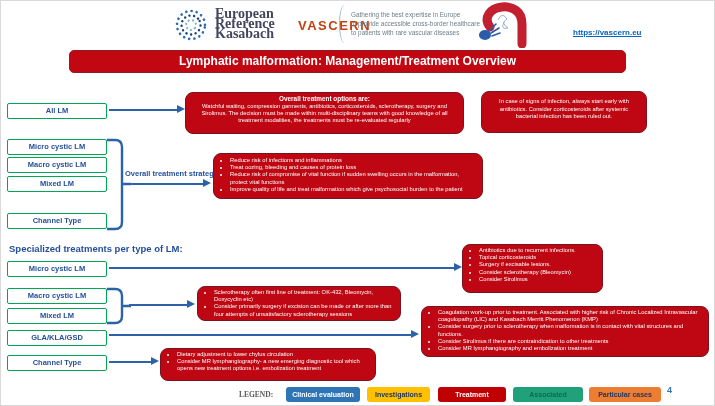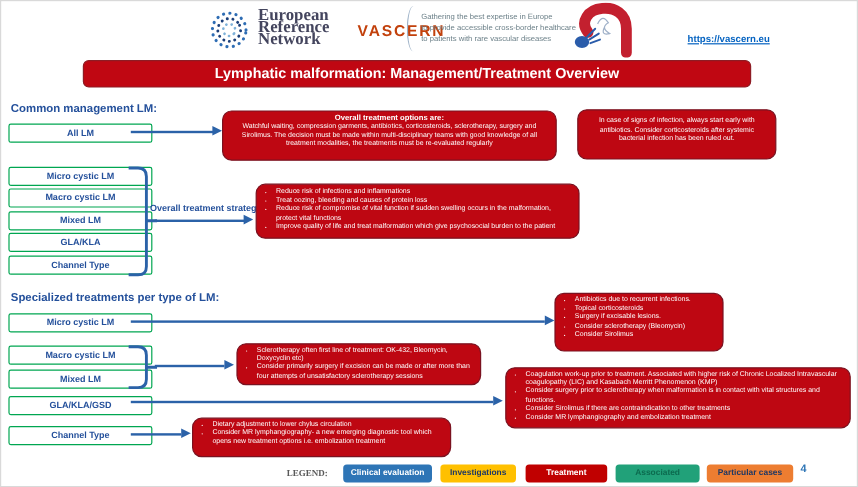--- a/index.html
+++ b/index.html
@@ -17,21 +17,21 @@
   .site-link{font-size:8px;font-weight:bold;color:#0563C1;text-decoration:underline;}
   
   .title-bar{
     left:68px;top:49px;width:557px;height:23px;background:#C00712;border:1.5px solid #8E1C24;
     border-radius:5px;color:#fff;font-size:12px;font-weight:bold;text-align:center;line-height:21px;
     box-sizing:border-box;
   }
   .section-heading{font-size:9.5px;font-weight:bold;color:#24509B;white-space:nowrap;}
   
   .gbox{
-    width:120px;height:16px;background:#fff;border:1.7px solid #00A651;border-radius:2px;
+    width:100px;height:16px;background:#fff;border:1.7px solid #00A651;border-radius:2px;
     color:#24509B;font-weight:bold;font-size:7.5px;text-align:center;line-height:13px;box-sizing:border-box;
   }
   
   .rbox{
     background:#BE0712;border:1.6px solid #7A1220;border-radius:8px;color:#fff;box-sizing:border-box;
   }
   .rbox .rtitle{font-size:6.4px;font-weight:bold;text-align:center;margin:2px 4px 1px 4px;}
   .rbox .rbody{font-size:5.8px;line-height:7px;text-align:center;margin:0 8px;}
   .rbox ul{margin:3px 4px 2px 2px;padding-left:14px;list-style:disc;}
   .rbox li{font-size:5.8px;line-height:7.2px;}
@@ -52,58 +52,56 @@
   <svg class="abs" style="left:172px;top:6px" width="36" height="36" viewBox="0 0 36 36">
     <g fill="none" stroke-linecap="round">
       <circle cx="18" cy="18" r="14" stroke="#2E6DB4" stroke-width="2.6" stroke-dasharray="0.1 5.2" transform="rotate(10 18 18)"></circle>
       <circle cx="18" cy="18" r="9.5" stroke="#1B3F7A" stroke-width="2.4" stroke-dasharray="0.1 4.6" transform="rotate(-25 18 18)"></circle>
       <circle cx="18" cy="18" r="5" stroke="#7FB2D9" stroke-width="2.2" stroke-dasharray="0.1 4.2" transform="rotate(40 18 18)"></circle>
     </g>
   </svg>
   <div class="abs ern-text" style="left:214px;top:8px">
     <div>European</div>
     <div>Reference</div>
-    <div>Network</div>
+    <div>Kasabach</div>
   </div>
   <div class="abs brand" style="left:297px;top:17px">VASCERN</div>
   <div class="abs paren" style="left:338px;top:4px"></div>
   <div class="abs tagline" style="left:350px;top:9px">
     <div>Gathering the best expertise in Europe</div>
     <div>to provide accessible cross-border healthcare</div>
     <div>to patients with rare vascular diseases</div>
   </div>
   <svg class="abs" style="left:464px;top:1px" width="76" height="46" viewBox="0 0 76 46">
     <path d="M57 42 L57 22 C57 9 47 4 37 5 C25 6 18 16 25 25" fill="none" stroke="#C3202F" stroke-width="9" stroke-linecap="round"></path>
     <path d="M33 18 q4 -9 9 -1 q-7 4 1 9 q-8 2 -4 -6" fill="none" stroke="#9FB0C8" stroke-width="1"></path>
     <ellipse cx="20" cy="33" rx="6" ry="5" fill="#2A5CAA"></ellipse>
     <path d="M24 29 L31 22 M26 31 L34 26 M27 34 L35 31" stroke="#2A5CAA" stroke-width="1.6" stroke-linecap="round"></path>
   </svg>
   <a class="abs site-link" style="left:572px;top:27px" href="#">https://vascern.eu</a>
 
   <div class="abs title-bar">Lymphatic malformation: Management/Treatment Overview</div>
 
-  <div class="abs section-heading" style="left:8px;top:84px">Common management LM:</div>
 
   <div class="abs gbox" style="left:6px;top:102px">All LM</div>
   <div class="abs hline" style="left:108px;top:108px;width:70px"></div>
   <div class="abs ahead" style="left:176px;top:104px"></div>
 
   <div class="abs rbox" style="left:184px;top:91px;width:279px;height:42px">
     <div class="rtitle">Overall treatment options are:</div>
     <div class="rbody">Watchful waiting, compression garments, antibiotics, corticosteroids, sclerotherapy, surgery and Sirolimus. The decision must be made within multi-disciplinary teams with good knowledge of all treatment modalities, the treatments must be re-evaluated regularly</div>
   </div>
 
   <div class="abs rbox" style="left:480px;top:90px;width:166px;height:42px">
     <div class="rbody" style="margin:6px 8px;line-height:7.6px">In case of signs of infection, always start early with antibiotics. Consider corticosteroids after systemic bacterial infection has been ruled out.</div>
   </div>
 
   <div class="abs gbox" style="left:6px;top:138px">Micro cystic LM</div>
   <div class="abs gbox" style="left:6px;top:156px">Macro cystic LM</div>
   <div class="abs gbox" style="left:6px;top:175px">Mixed LM</div>
-  <div class="abs gbox" style="left:6px;top:193px">GLA/KLA</div>
   <div class="abs gbox" style="left:6px;top:212px">Channel Type</div>
 
   <svg class="abs" style="left:106px;top:136px" width="24" height="95" viewBox="0 0 24 95">
     <path d="M0 3 H8 Q15 3 15 10 V85 Q15 92 8 92 H0 M15 47 H24" fill="none" stroke="#2B62A8" stroke-width="2.4"></path>
   </svg>
   <div class="abs conn-label" style="left:124px;top:168px">Overall treatment strategy:</div>
   <div class="abs hline" style="left:128px;top:182px;width:76px"></div>
   <div class="abs ahead" style="left:202px;top:178px"></div>
 
   <div class="abs rbox" style="left:212px;top:152px;width:270px;height:46px">

